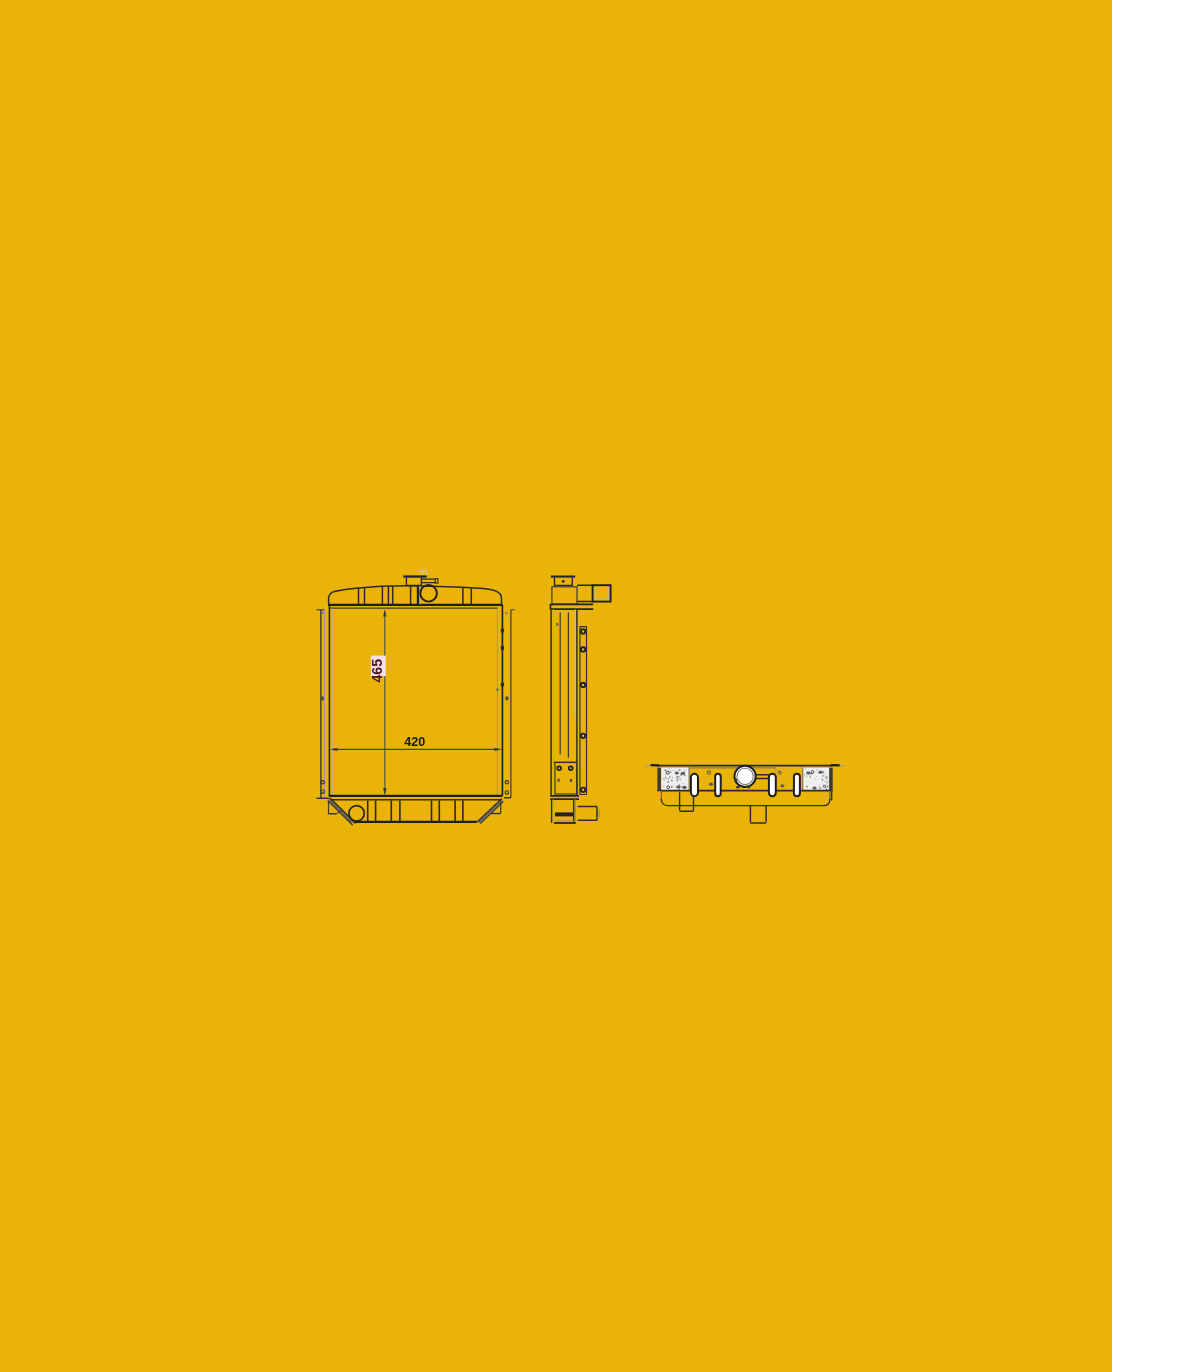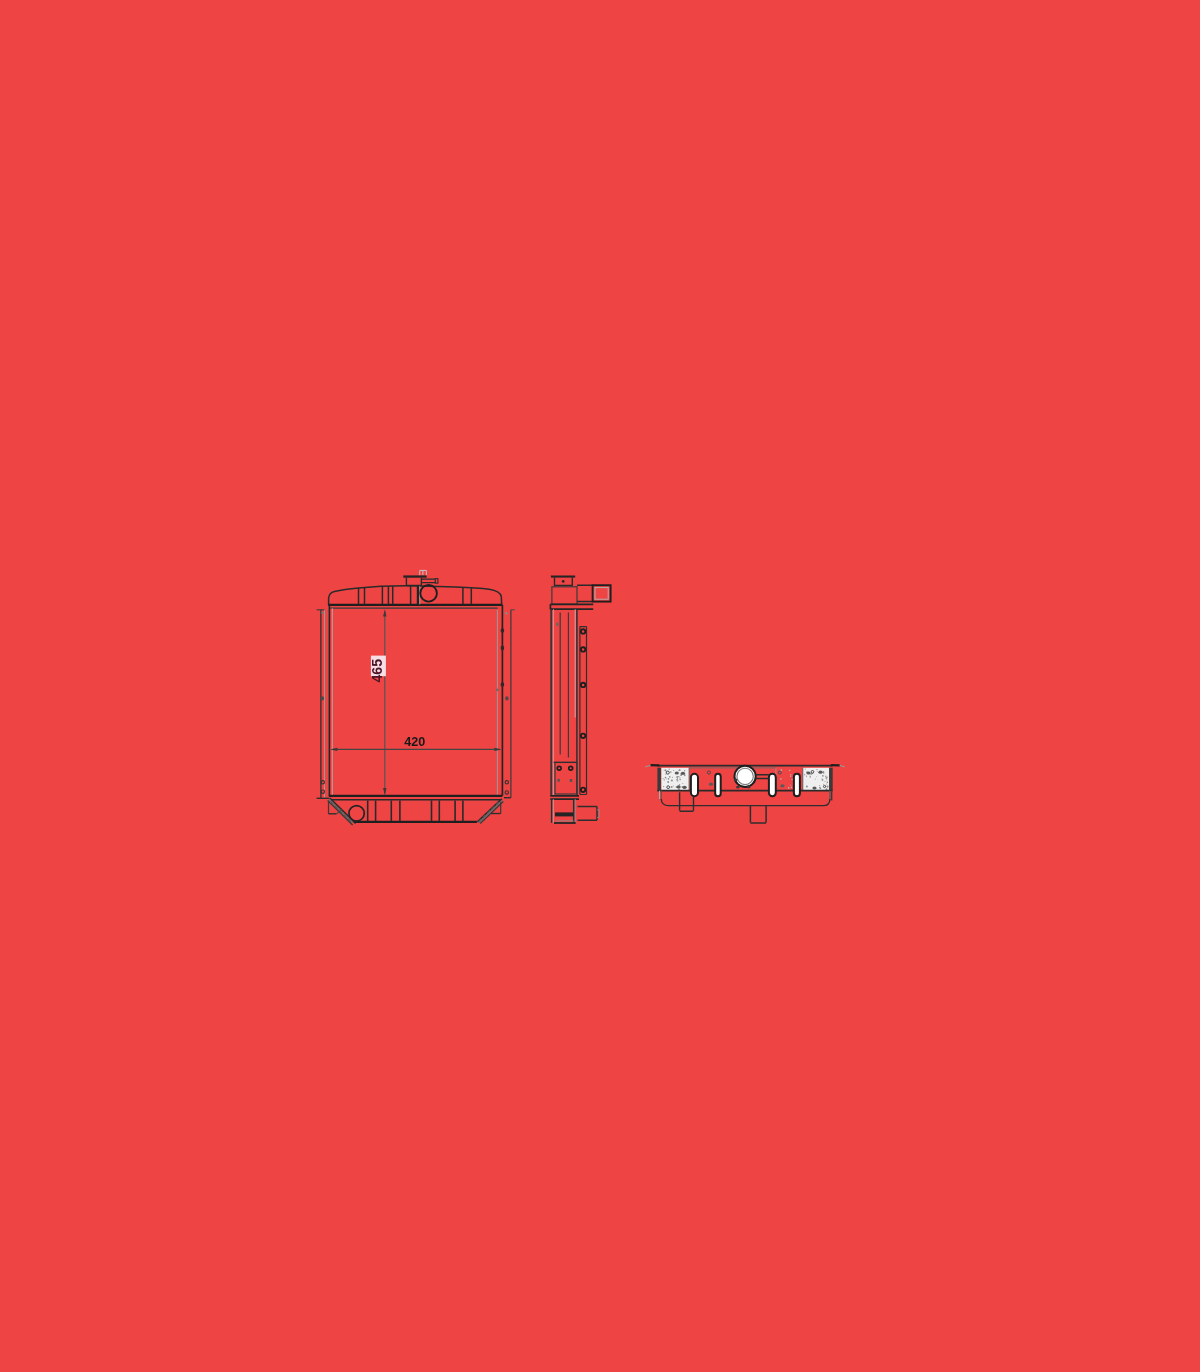--- a/index.html
+++ b/index.html
@@ -1,16 +1,16 @@
 <!DOCTYPE html>
 <html><head>
 <meta charset="utf-8">
 <style>
   html,body{margin:0;padding:0;background:#ffffff;}
-  .page{position:relative;width:1200px;height:1372px;background:#ef4444;overflow:hidden;
+  .page{position:relative;width:1112px;height:1372px;background:#eab308;overflow:hidden;
         font-family:"Liberation Sans", sans-serif;}
   svg{position:absolute;left:0;top:0;}
 </style>
 </head>
 <body>
 <div class="page">
 <svg width="1200" height="1372" viewBox="0 0 1200 1372">
 
 <g stroke-linecap="butt" fill="none">
 

